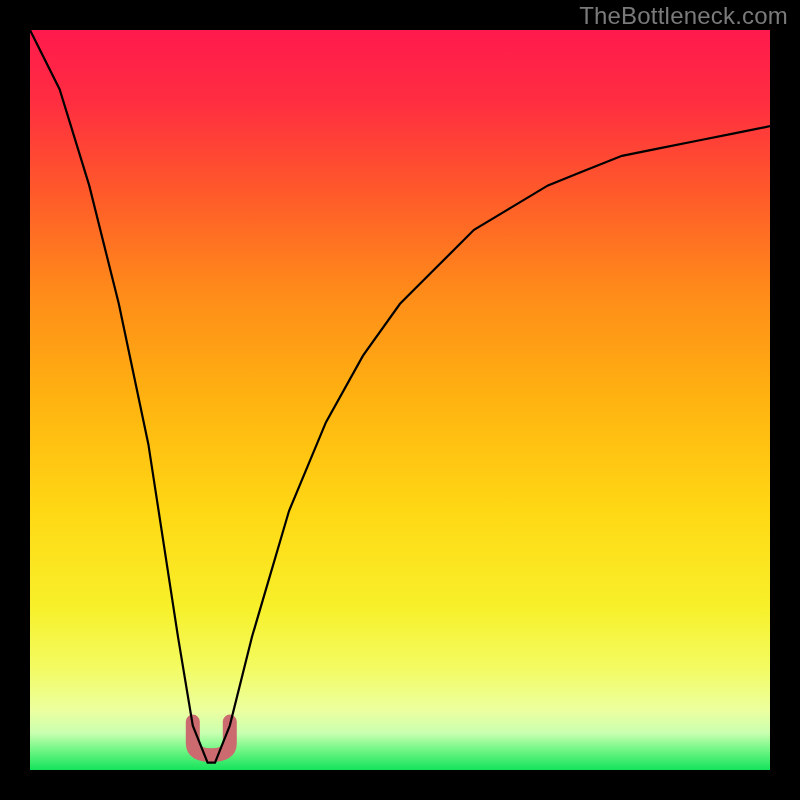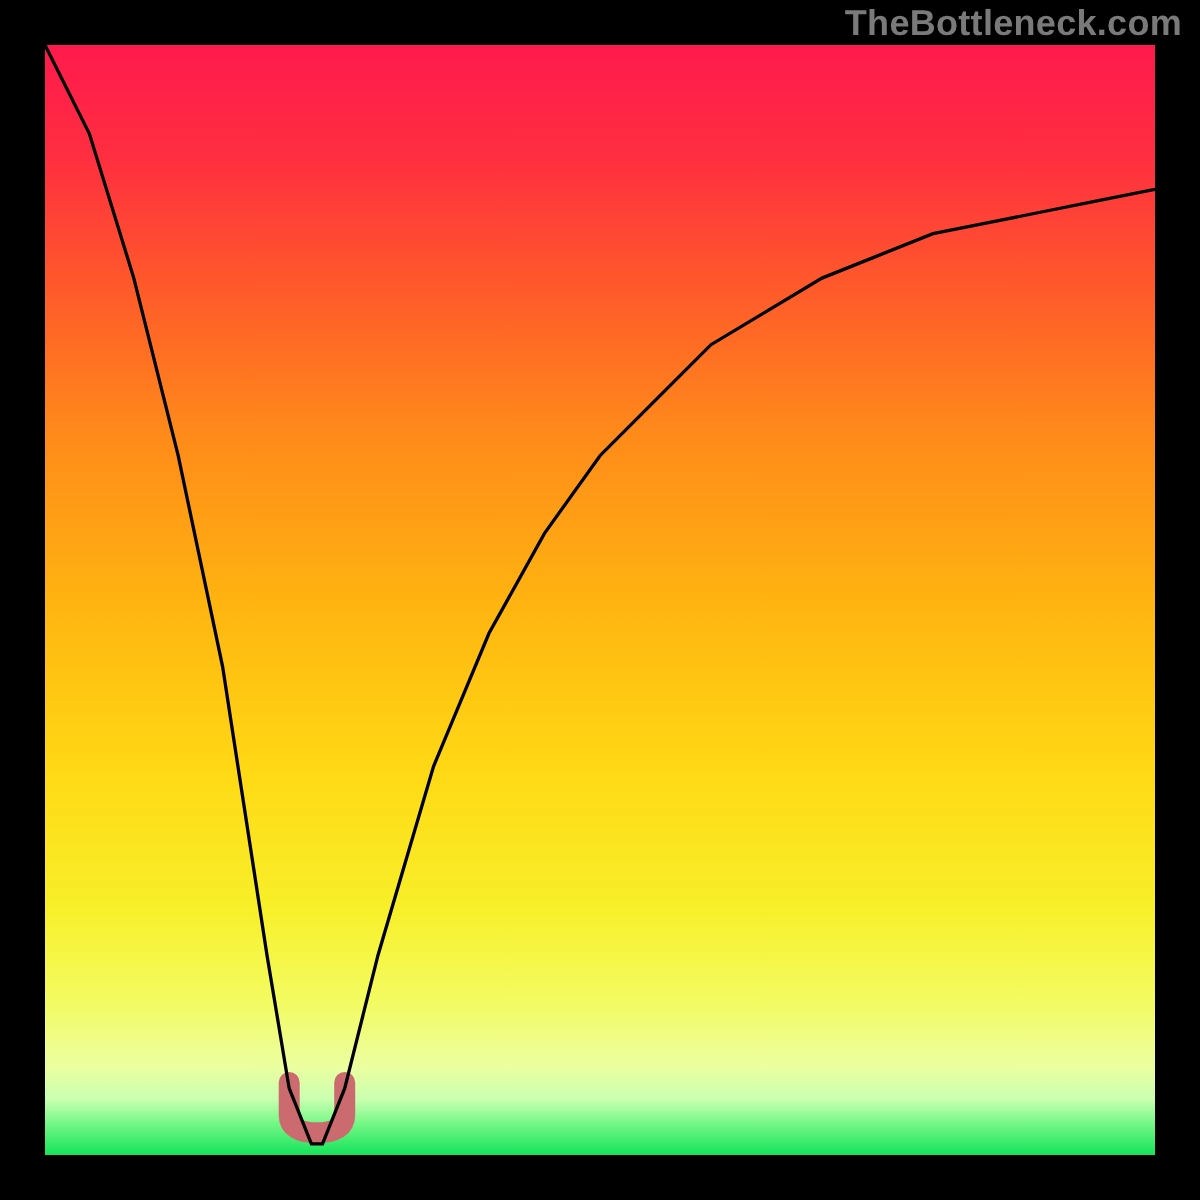--- a/index.html
+++ b/index.html
@@ -16,21 +16,21 @@
     left: 0; top: 0;
     width: 800px; height: 800px;
     background: #000;
   }
   .watermark {
     position: absolute;
     top: 2px;
     right: 12px;
     color: #7a7a7a;
     font-size: 24px;
-    font-weight: 700;
+    font-weight: 400;
     letter-spacing: 0.2px;
     z-index: 5;
   }
   .plot {
     position: absolute;
     left: 30px;
     top: 30px;
     width: 740px;
     height: 740px;
     overflow: hidden;

